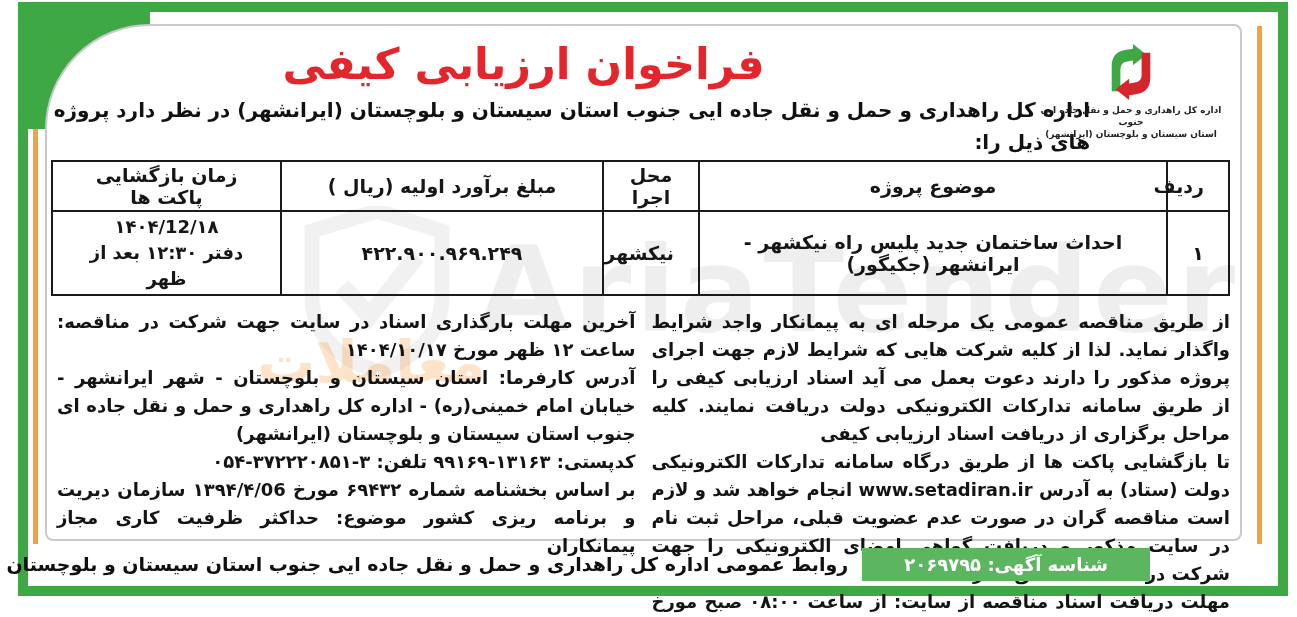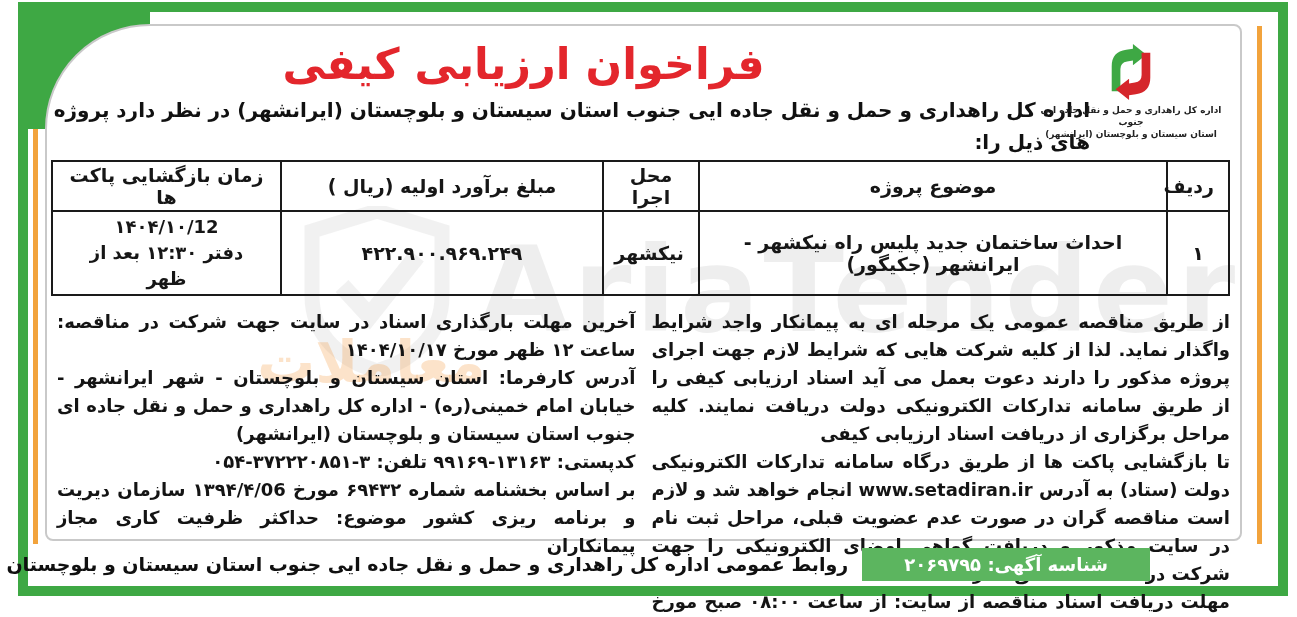--- a/index.html
+++ b/index.html
@@ -48,21 +48,21 @@
   }
   .intro{
     margin-top:2px;height:32px;line-height:32px;text-align:right;
     padding-right:150px;font-size:20px;font-weight:700;color:#111;
   }
   
   .tbl-wrap{margin:12px 10px 0 10px;position:relative;z-index:2;}
   table.projects{width:100%;border-collapse:collapse;table-layout:fixed;direction:rtl;}
   table.projects th,table.projects td{
     border:2.5px solid #1a1a1a;text-align:center;vertical-align:middle;
-    font-weight:700;color:#161616;padding:2px 14px;box-sizing:border-box;
+    font-weight:700;color:#161616;padding:2px 24px;box-sizing:border-box;
   }
   table.projects th{height:46px;font-size:19px;}
   table.projects td{height:64px;font-size:19px;}
   col.c-radif{width:62px;}col.c-subject{width:468px;}col.c-loc{width:96px;}
   col.c-money{width:322px;}col.c-open{width:229px;}
   .money{letter-spacing:1px;font-size:20px;}
   .open-cell div{line-height:26px;font-size:18px;}
   
   .columns{display:flex;direction:rtl;gap:16px;margin:12px 10px 0 10px;position:relative;z-index:2;}
   .col{flex:1;font-size:18px;font-weight:700;line-height:28px;text-align:justify;color:#141414;}
@@ -135,21 +135,21 @@
             <th>زمان بازگشایی پاکت ها</th>
           </tr>
         </thead>
         <tbody>
           <tr>
             <td>۱</td>
             <td>احداث ساختمان جدید پلیس راه نیکشهر - ایرانشهر (جکیگور)</td>
             <td>نیکشهر</td>
             <td class="money">۴۲۲.۹۰۰.۹۶۹.۲۴۹</td>
             <td class="open-cell">
-              <div>۱۴۰۴/۱۰/12</div>
+              <div>۱۴۰۴/12/۱۸</div>
               <div>دفتر ۱۲:۳۰ بعد از ظهر</div>
             </td>
           </tr>
         </tbody>
       </table>
     </div>
 
     <div class="columns">
       <div class="col">
         <p>از طریق مناقصه عمومی یک مرحله ای به پیمانکار واجد شرایط واگذار نماید. لذا از کلیه شرکت هایی که شرایط لازم جهت اجرای پروژه مذکور را دارند دعوت بعمل می آید اسناد ارزیابی کیفی را از طریق سامانه تدارکات الکترونیکی دولت دریافت نمایند. کلیه مراحل برگزاری از دریافت اسناد ارزیابی کیفی</p>

